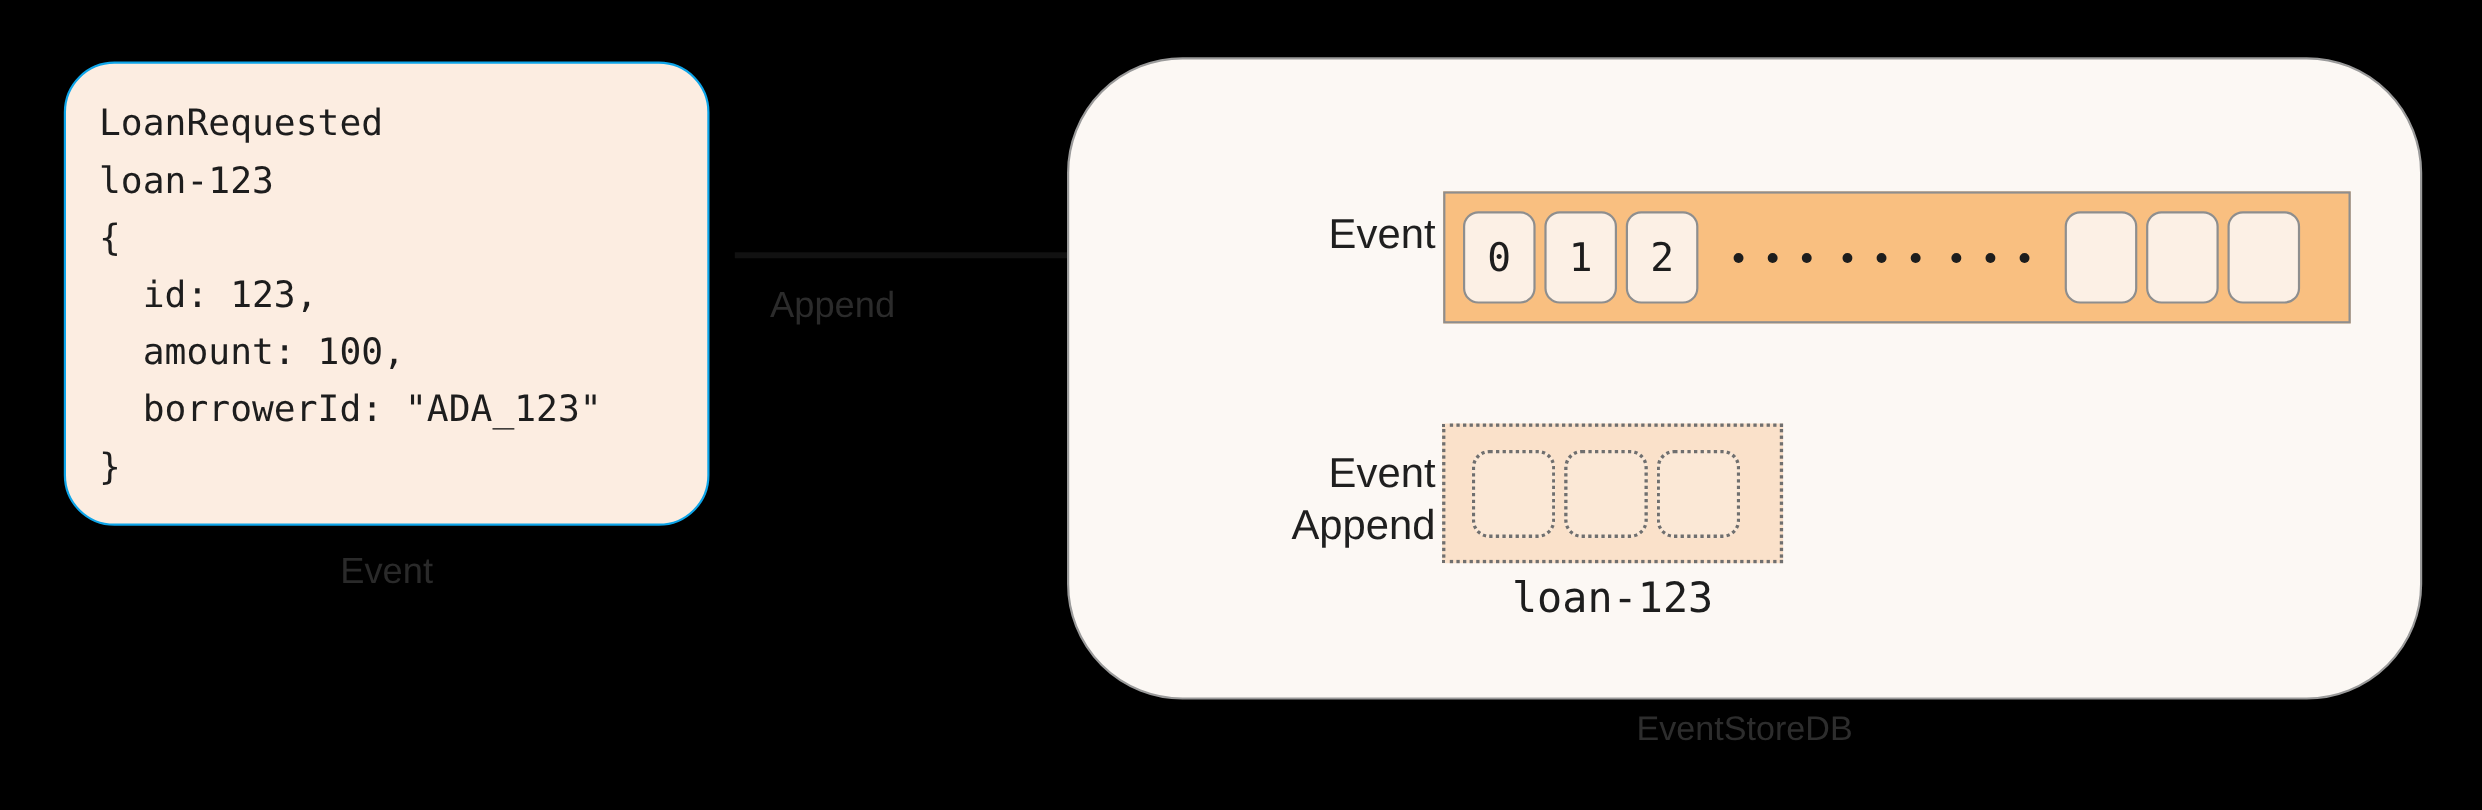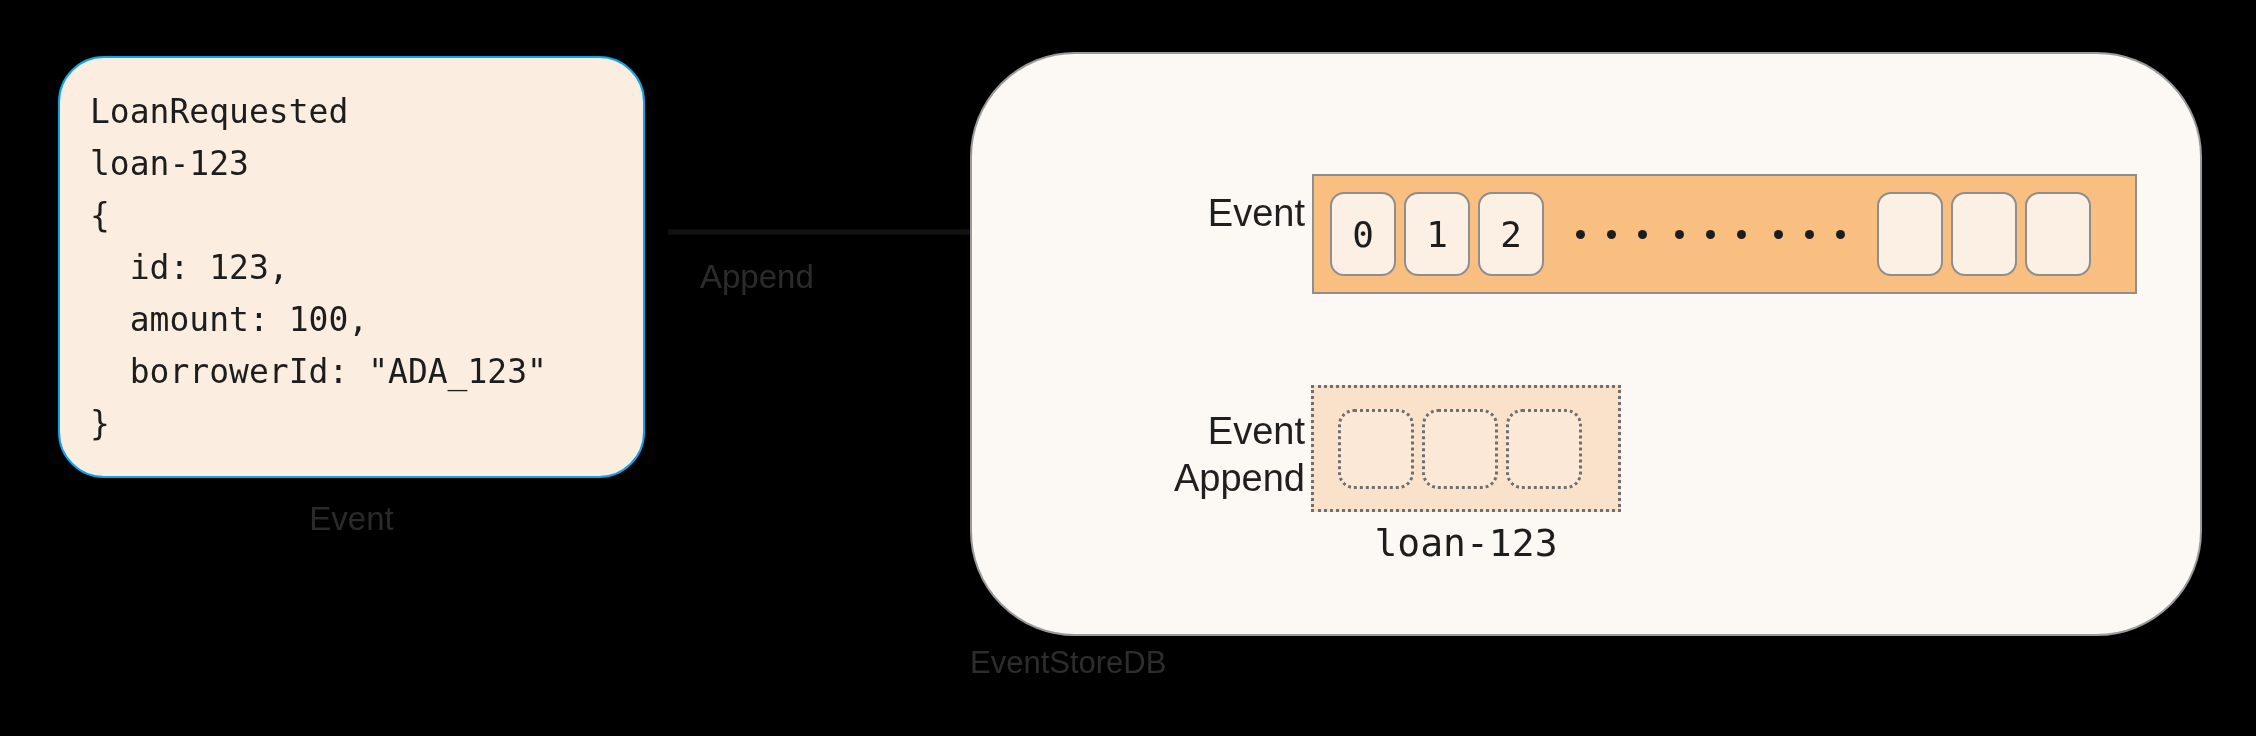--- a/index.html
+++ b/index.html
@@ -83,20 +83,21 @@
     background: #FCF8F4;
     border: 2px solid #9a9a9a;
     border-radius: 105px;
   }
 
   #eventstore-caption {
     position: absolute;
     left: 970px;
     top: 645px;
     width: 1232px;
+    text-align: center;
     font-size: 31px;
     color: #2d2d2d;
     font-family: "Liberation Sans", sans-serif;
   }
 
   
   #event-log-label {
     position: absolute;
     left: 1120px;
     top: 190px;

